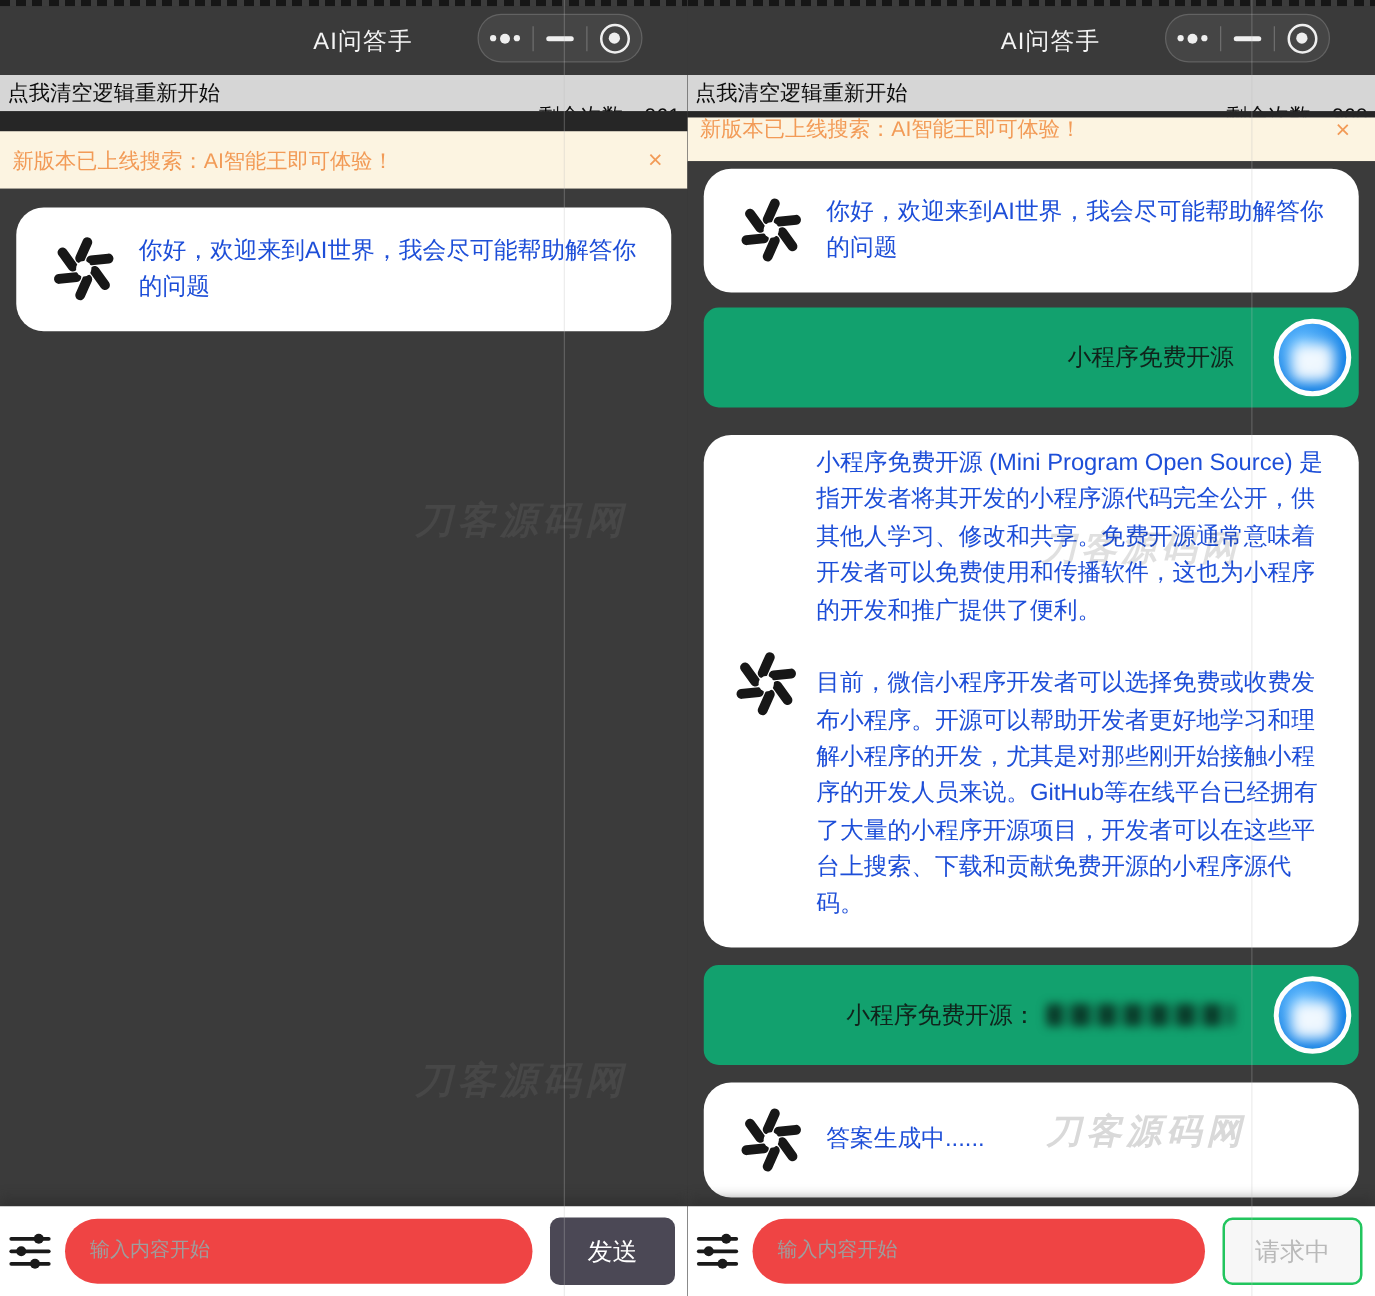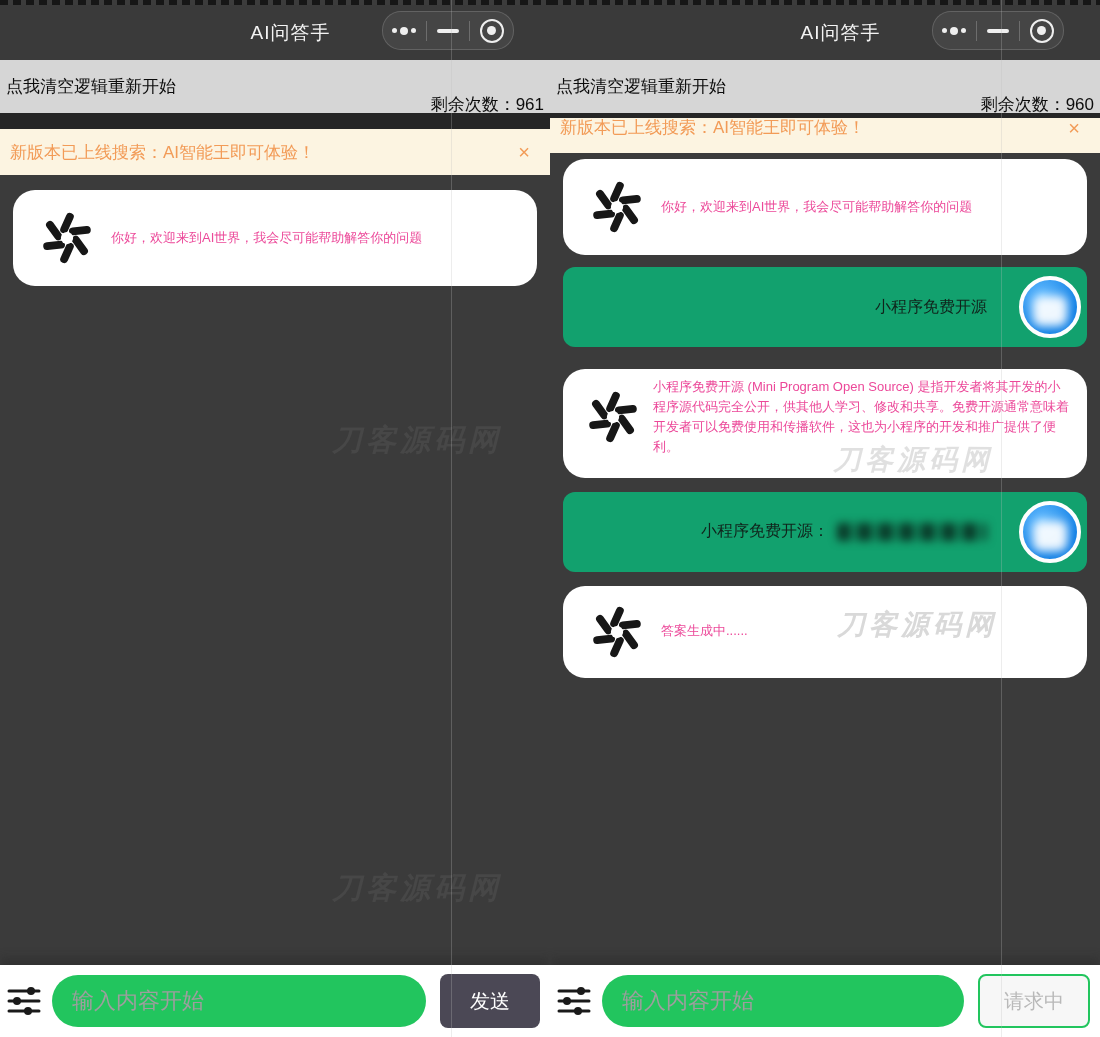--- a/index.html
+++ b/index.html
@@ -19,54 +19,54 @@
   .cap-div{width:1px;height:20px;background:rgba(255,255,255,.22);}
   .dots{display:flex;align-items:center;gap:3px;}
   .dots i{display:block;width:5px;height:5px;border-radius:50%;background:#efefef;}
   .dots i.mid{width:8px;height:8px;}
   .minus{width:22px;height:4px;border-radius:2px;background:#efefef;}
   .target{width:20px;height:20px;border:2.5px solid #efefef;border-radius:50%;display:flex;align-items:center;justify-content:center;}
   .target i{width:9px;height:9px;border-radius:50%;background:#efefef;}
 
   
   .toolbar{height:21px;background:#d6d6d6;display:flex;align-items:center;justify-content:space-between;
-    padding:16px 6px;font-size:17px;color:#0c0c0c;flex-shrink:0;}
+    padding:4px 6px;font-size:17px;color:#0c0c0c;flex-shrink:0;}
   .toolbar .clear{cursor:pointer;}
   .toolbar .remaining{white-space:nowrap;margin-top:36px;}
 
   .gap{background:#262626;flex-shrink:0;}
   .gap.g-left{height:16px;}
   .gap.g-right{height:5px;}
 
   
   .banner{background:#fcf4e1;display:flex;align-items:center;justify-content:space-between;
     padding:0 20px 0 10px;color:#f29b57;font-size:17px;flex-shrink:0;overflow:hidden;}
   .banner.full{height:46px;}
   .banner.clipped{height:35px;}
   .banner.clipped .banner-inner{margin-top:-16px;}
   .banner-inner{display:flex;align-items:center;justify-content:space-between;width:100%;height:46px;}
   .banner-close{font-size:20px;color:#f29b57;cursor:pointer;line-height:1;}
 
   
   .chat{flex:1;background:#3b3b3b;position:relative;padding:0 13px;overflow:hidden;}
 
   .bubble{background:#fff;border-radius:22px;display:flex;align-items:center;position:relative;}
-  .bubble .msg-text{color:#ec4899;font-size:13px;line-height:1.55;}
+  .bubble .msg-text{color:#1d4ed8;font-size:19px;line-height:1.55;}
   .b-greet{margin-top:15px;padding:20px 18px 20px 10px;}
   .b-greet .avatar-col{width:88px;display:flex;justify-content:center;flex-shrink:0;}
   .b-long{margin-top:22px;padding:8px 18px 20px 10px;align-items:center;}
   .b-long .avatar-col{width:80px;display:flex;justify-content:center;flex-shrink:0;}
   .b-long .msg-text p{margin:0;}
   .b-long .msg-text p + p{margin-top:29px;}
   .b-answer{margin-top:14px;padding:18px 18px 18px 10px;}
   .b-answer .avatar-col{width:88px;display:flex;justify-content:center;flex-shrink:0;}
 
   .user-bubble{margin-top:12px;background:#12a16e;border-radius:12px;min-height:60px;position:relative;
     display:flex;align-items:center;justify-content:flex-end;padding:10px 100px 10px 18px;}
-  .user-bubble .msg-text{color:#10231b;font-size:16px;}
+  .user-bubble .msg-text{color:#10231b;font-size:19px;}
   .user-avatar{position:absolute;right:6px;top:50%;transform:translateY(-50%);
     width:54px;height:54px;border-radius:50%;border:4px solid #fefefe;
     background:radial-gradient(circle at 35% 30%,#64bcff,#1482e6 70%);overflow:hidden;flex-shrink:0;}
   .user-avatar::after{content:"";position:absolute;left:10px;top:16px;width:34px;height:30px;
     background:rgba(255,255,255,.92);border-radius:8px;filter:blur(5px);}
   .censored{display:inline-block;width:150px;height:18px;margin-left:8px;border-radius:3px;
     background:repeating-linear-gradient(90deg,rgba(8,42,30,.85) 0 13px,rgba(8,42,30,.25) 13px 21px);
     filter:blur(4px);}
 
   .openai-logo{width:56px;height:56px;}
@@ -74,22 +74,22 @@
   .watermark{position:absolute;font-size:30px;font-weight:bold;font-style:italic;letter-spacing:4px;
     white-space:nowrap;pointer-events:none;}
   .wm-dark{color:#474747;}
   .wm-in-bubble{position:absolute;font-size:28px;font-weight:bold;font-style:italic;letter-spacing:4px;
     color:#d9d9d9;pointer-events:none;white-space:nowrap;}
 
   
   .composer{height:72px;background:#fff;display:flex;align-items:center;padding:0 10px 0 6px;flex-shrink:0;
     box-shadow:0 -7px 9px rgba(40,40,40,.45);position:relative;z-index:2;}
   .filter-icon{width:36px;height:36px;flex-shrink:0;cursor:pointer;}
-  .composer input{flex:1;height:52px;margin:0 14px 0 10px;border:none;outline:none;background:#22c55e;
-    border-radius:26px;padding:0 20px;font-size:22px;color:#333;font-family:inherit;}
+  .composer input{flex:1;height:52px;margin:0 14px 0 10px;border:none;outline:none;background:#ef4444;
+    border-radius:26px;padding:0 20px;font-size:16px;color:#333;font-family:inherit;}
   .composer input::placeholder{color:#9e9e9e;}
   .send-btn{width:100px;height:54px;border:none;border-radius:8px;background:#4b4855;color:#fff;
     font-size:20px;font-family:inherit;cursor:pointer;flex-shrink:0;}
   .send-btn.disabled{width:112px;background:#f7f7f7;border:2px solid #22c55e;color:#b9b9b9;cursor:default;}
 
   .seam{position:absolute;top:0;bottom:0;width:1px;background:rgba(190,190,190,.28);z-index:5;pointer-events:none;}
 </style>
 </head>
 <body>
 
@@ -253,20 +253,21 @@
       </div>
 
       <div class="bubble b-long">
         <div class="avatar-col">
           <svg class="openai-logo" viewBox="0 0 64 64">
               <use href="#openai-mark"></use>
             </svg>
         </div>
         <div class="msg-text">
           <p>小程序免费开源 (Mini Program Open Source) 是指开发者将其开发的小程序源代码完全公开，供其他人学习、修改和共享。免费开源通常意味着开发者可以免费使用和传播软件，这也为小程序的开发和推广提供了便利。</p>
+          <p>目前，微信小程序开发者可以选择免费或收费发布小程序。开源可以帮助开发者更好地学习和理解小程序的开发，尤其是对那些刚开始接触小程序的开发人员来说。GitHub等在线平台已经拥有了大量的小程序开源项目，开发者可以在这些平台上搜索、下载和贡献免费开源的小程序源代码。</p>
         </div>
         <div class="wm-in-bubble" style="left:270px;top:72px;color:rgba(0,0,0,.12);">刀客源码网</div>
       </div>
 
       <div class="user-bubble" style="margin-top:14px;">
         <span class="msg-text">小程序免费开源：</span>
         <span class="censored"></span>
         <span class="user-avatar"></span>
       </div>
 

